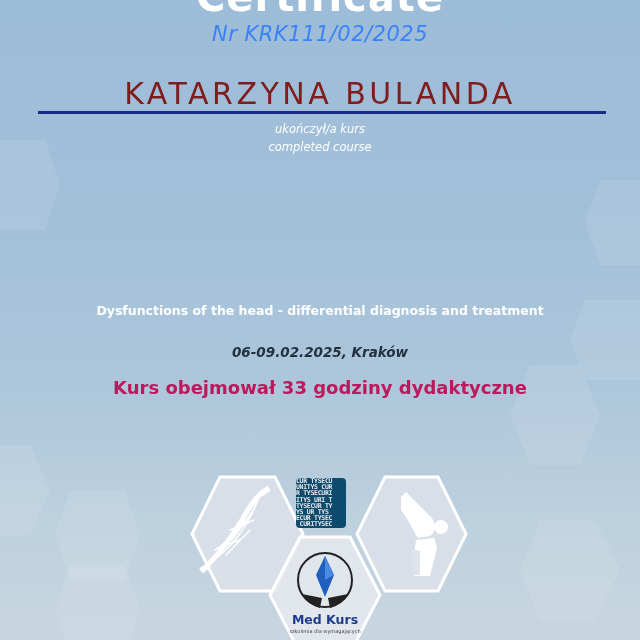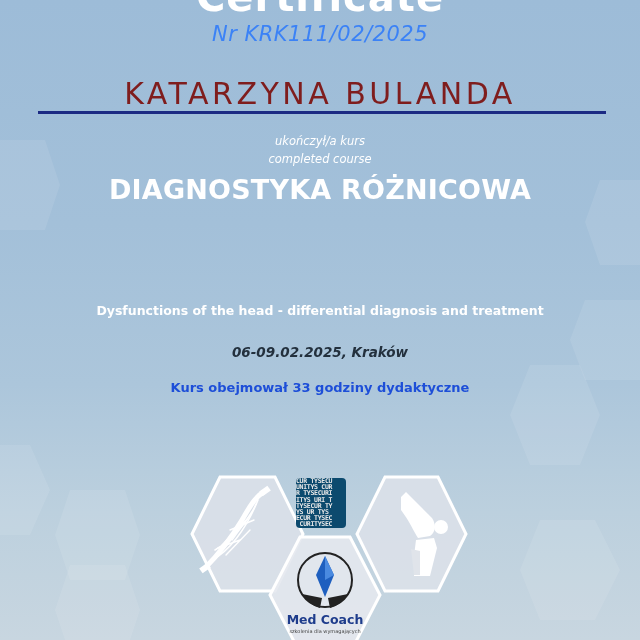--- a/index.html
+++ b/index.html
@@ -15,27 +15,27 @@
   }
   .cert-nr {
     top:22px; font-size:21px; color:#3b82f6; font-style:italic; letter-spacing:0.5px;
   }
   .name {
     top:76px; font-size:30px; font-weight:normal; color:#7f1d1d; letter-spacing:3.5px;
   }
   .name-rule {
     position:absolute; left:38px; width:568px; top:111px; height:3px; background:#1b2a83;
   }
-  .completed { top:132px; font-size:11.5px; color:#ffffff; font-style:italic; line-height:18px; }
+  .completed { top:120px; font-size:11.5px; color:#ffffff; font-style:italic; line-height:18px; }
   .course-title {
     top:172px; font-size:27px; font-weight:bold; color:#ffffff; line-height:36px; letter-spacing:0.2px;
   }
   .course-en { top:303px; font-size:12.5px; color:#ffffff; font-weight:bold; }
   .dates { top:344px; font-size:13.5px; color:#23303d; font-weight:bold;font-style:italic; }
-  .hours { top:379px; font-size:13px; color:#1d4ed8; font-weight:bold; line-height:18px; }
+  .hours { top:379px; font-size:18px; color:#be185d; font-weight:bold; line-height:18px; }
   .hexes { position:absolute; left:0; top:0; width:640px; height:640px; }
   .holo {
     position:absolute; left:296px; top:478px; width:50px; height:50px; border-radius:4px;
     background:#0c4a6e; overflow:hidden; font-family:"DejaVu Sans Mono", monospace;
     font-size:6.5px; line-height:6.2px; color:#e8e8e8; font-weight:bold; letter-spacing:-0.3px;
     white-space:pre;
   }
   .brand {
     position:absolute; left:285px; top:612px; width:80px; text-align:center;
     font-size:12.5px; font-weight:bold; color:#1e3c8c;
@@ -65,21 +65,20 @@
 <div class="abs cert-nr">Nr KRK111/02/2025</div>
 <div class="abs name">KATARZYNA BULANDA</div>
 <div class="name-rule"></div>
 
 <div class="abs completed">
   <div>ukończył/a kurs</div>
   <div>completed course</div>
 </div>
 
 <div class="abs course-title">
-  <div>DIAGNOSTYKA RÓŻNICOWA</div>
 </div>
 
 <div class="abs course-en">Dysfunctions of the head - differential diagnosis and treatment</div>
 <div class="abs dates">06-09.02.2025, Kraków</div>
 <div class="abs hours">
   <div>Kurs obejmował 33 godziny dydaktyczne</div>
 </div>
 
 <svg class="hexes" viewBox="0 0 640 640">
 
@@ -117,14 +116,14 @@
 <div class="holo">CUR TYSECU
 UNITYS CUR
 R TYSECURI
 ITYS URI T
 TYSECUR TY
 YS UR TYS 
 ECUR TYSEC
  CURITYSEC
 CUR TYSECU</div>
 
-<div class="brand">Med Coach</div>
+<div class="brand">Med Kurs</div>
 <div class="tagline">szkolenia dla wymagających</div>
 
 </body></html>

